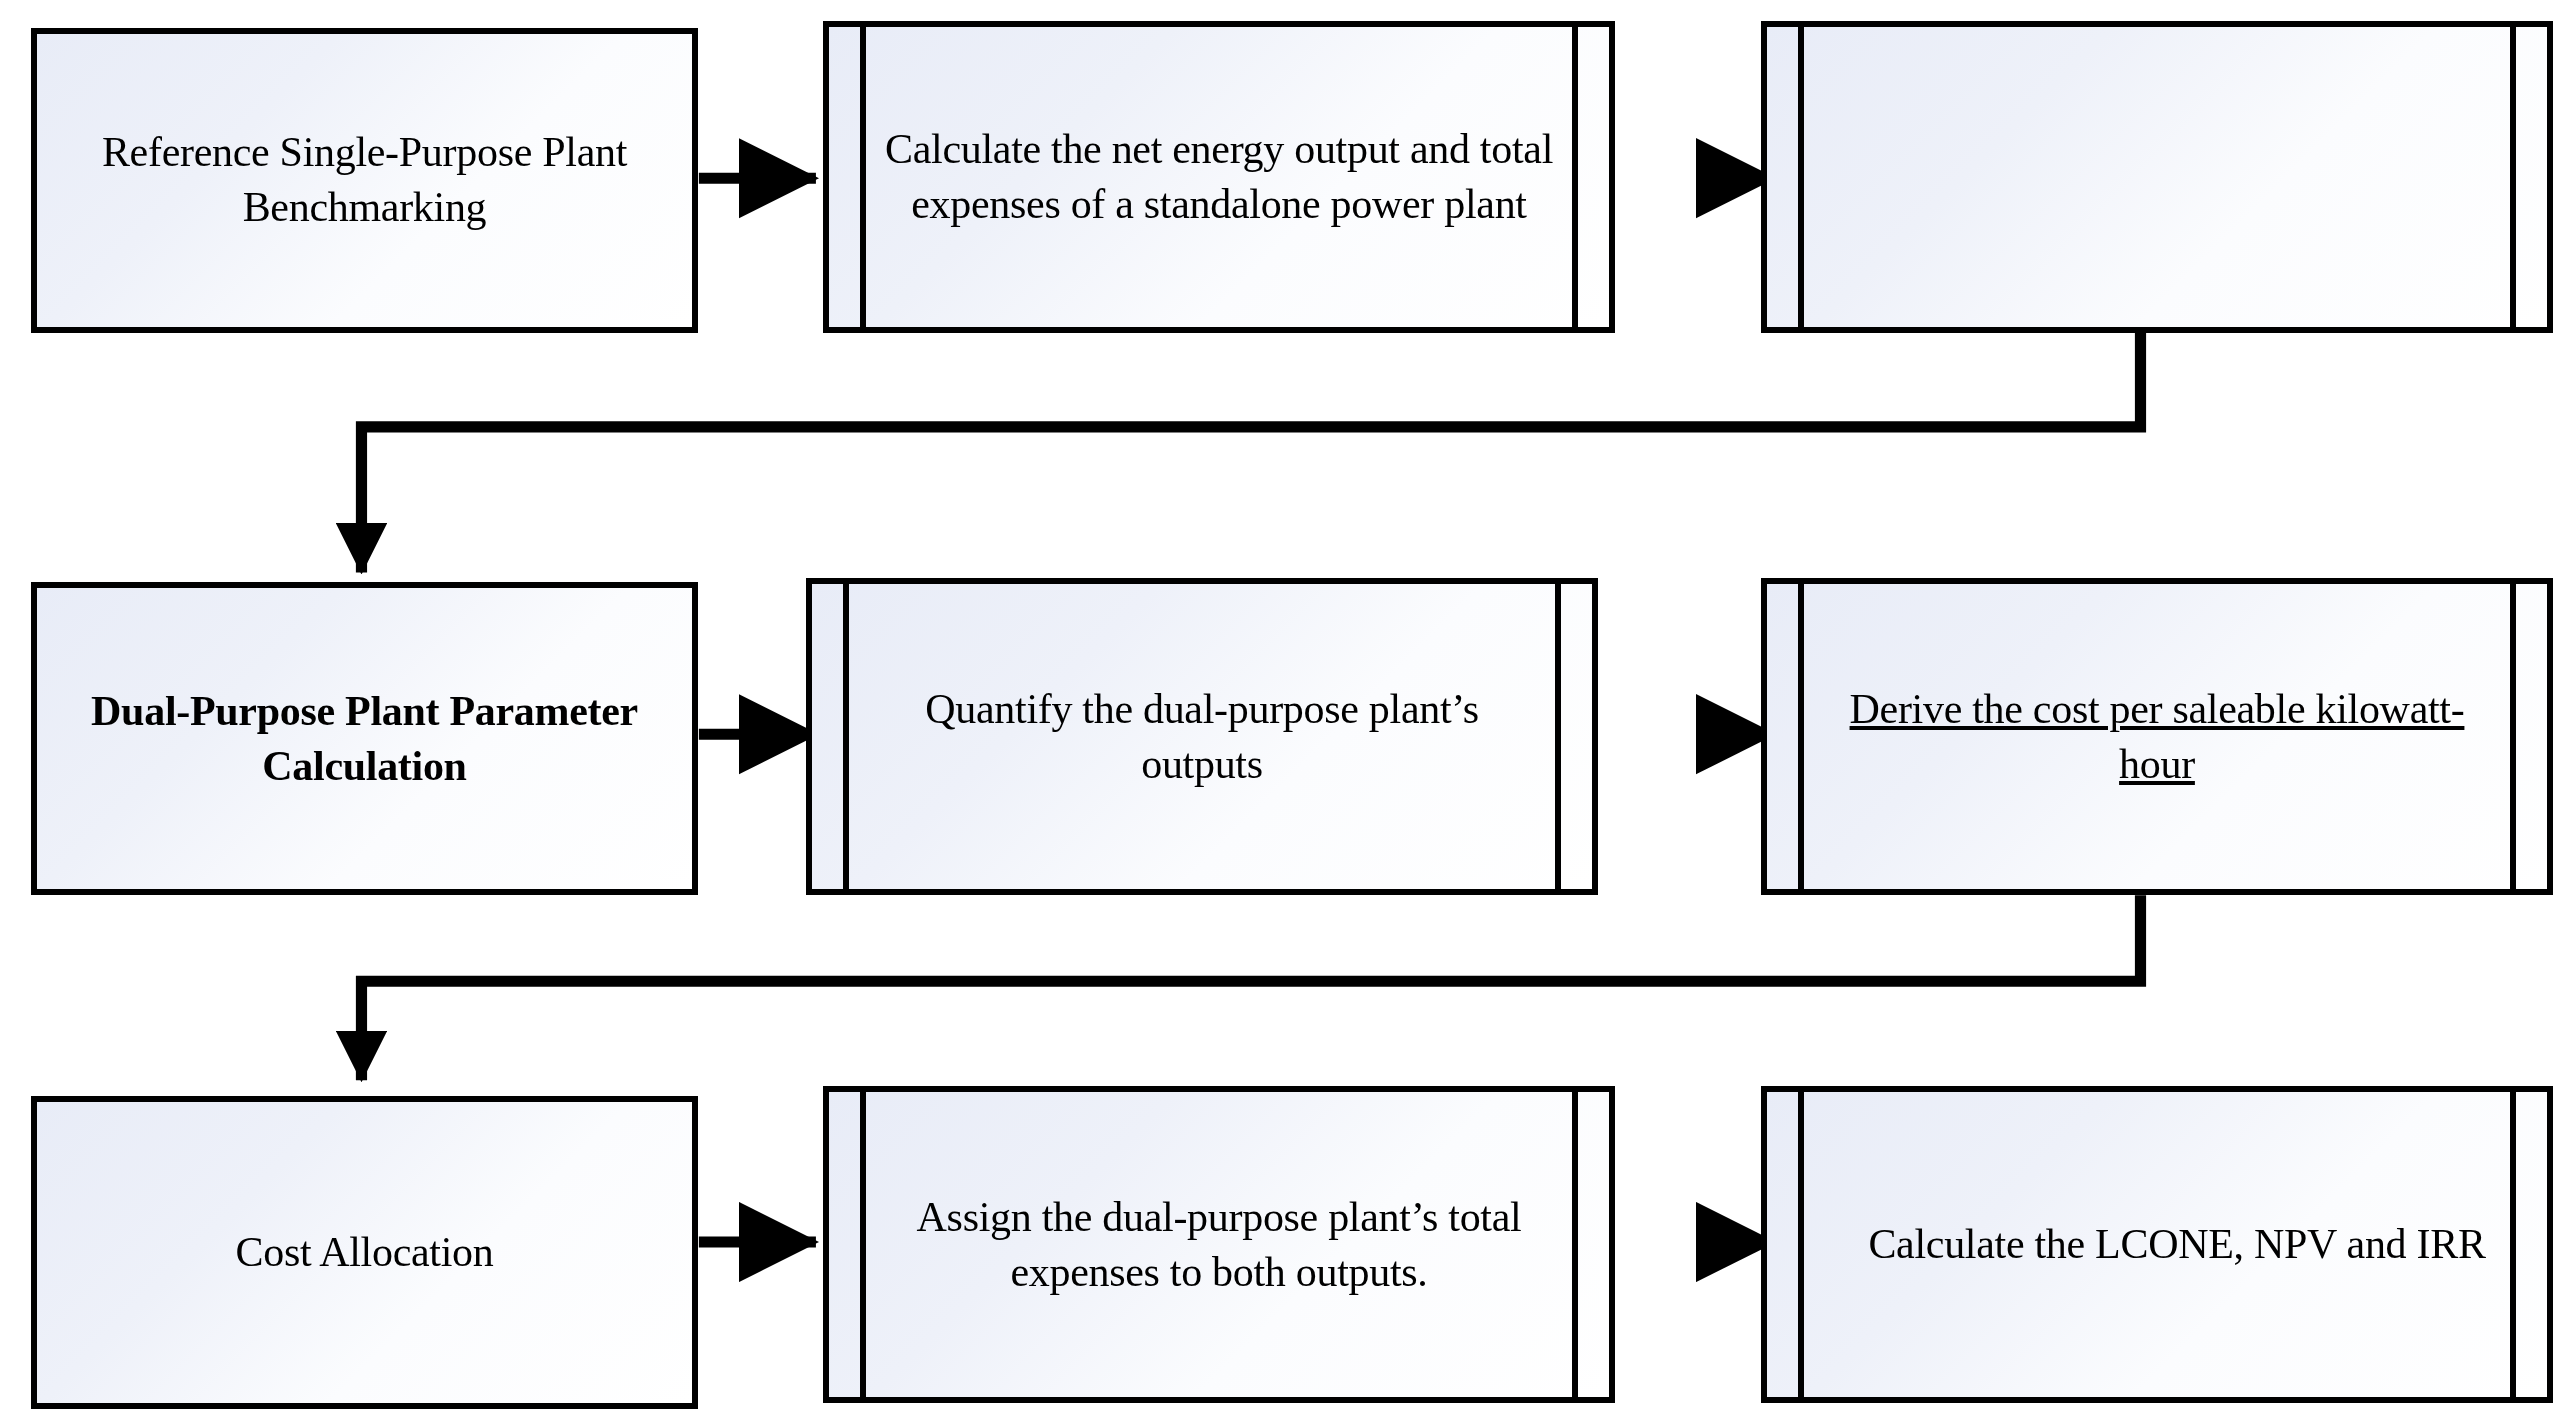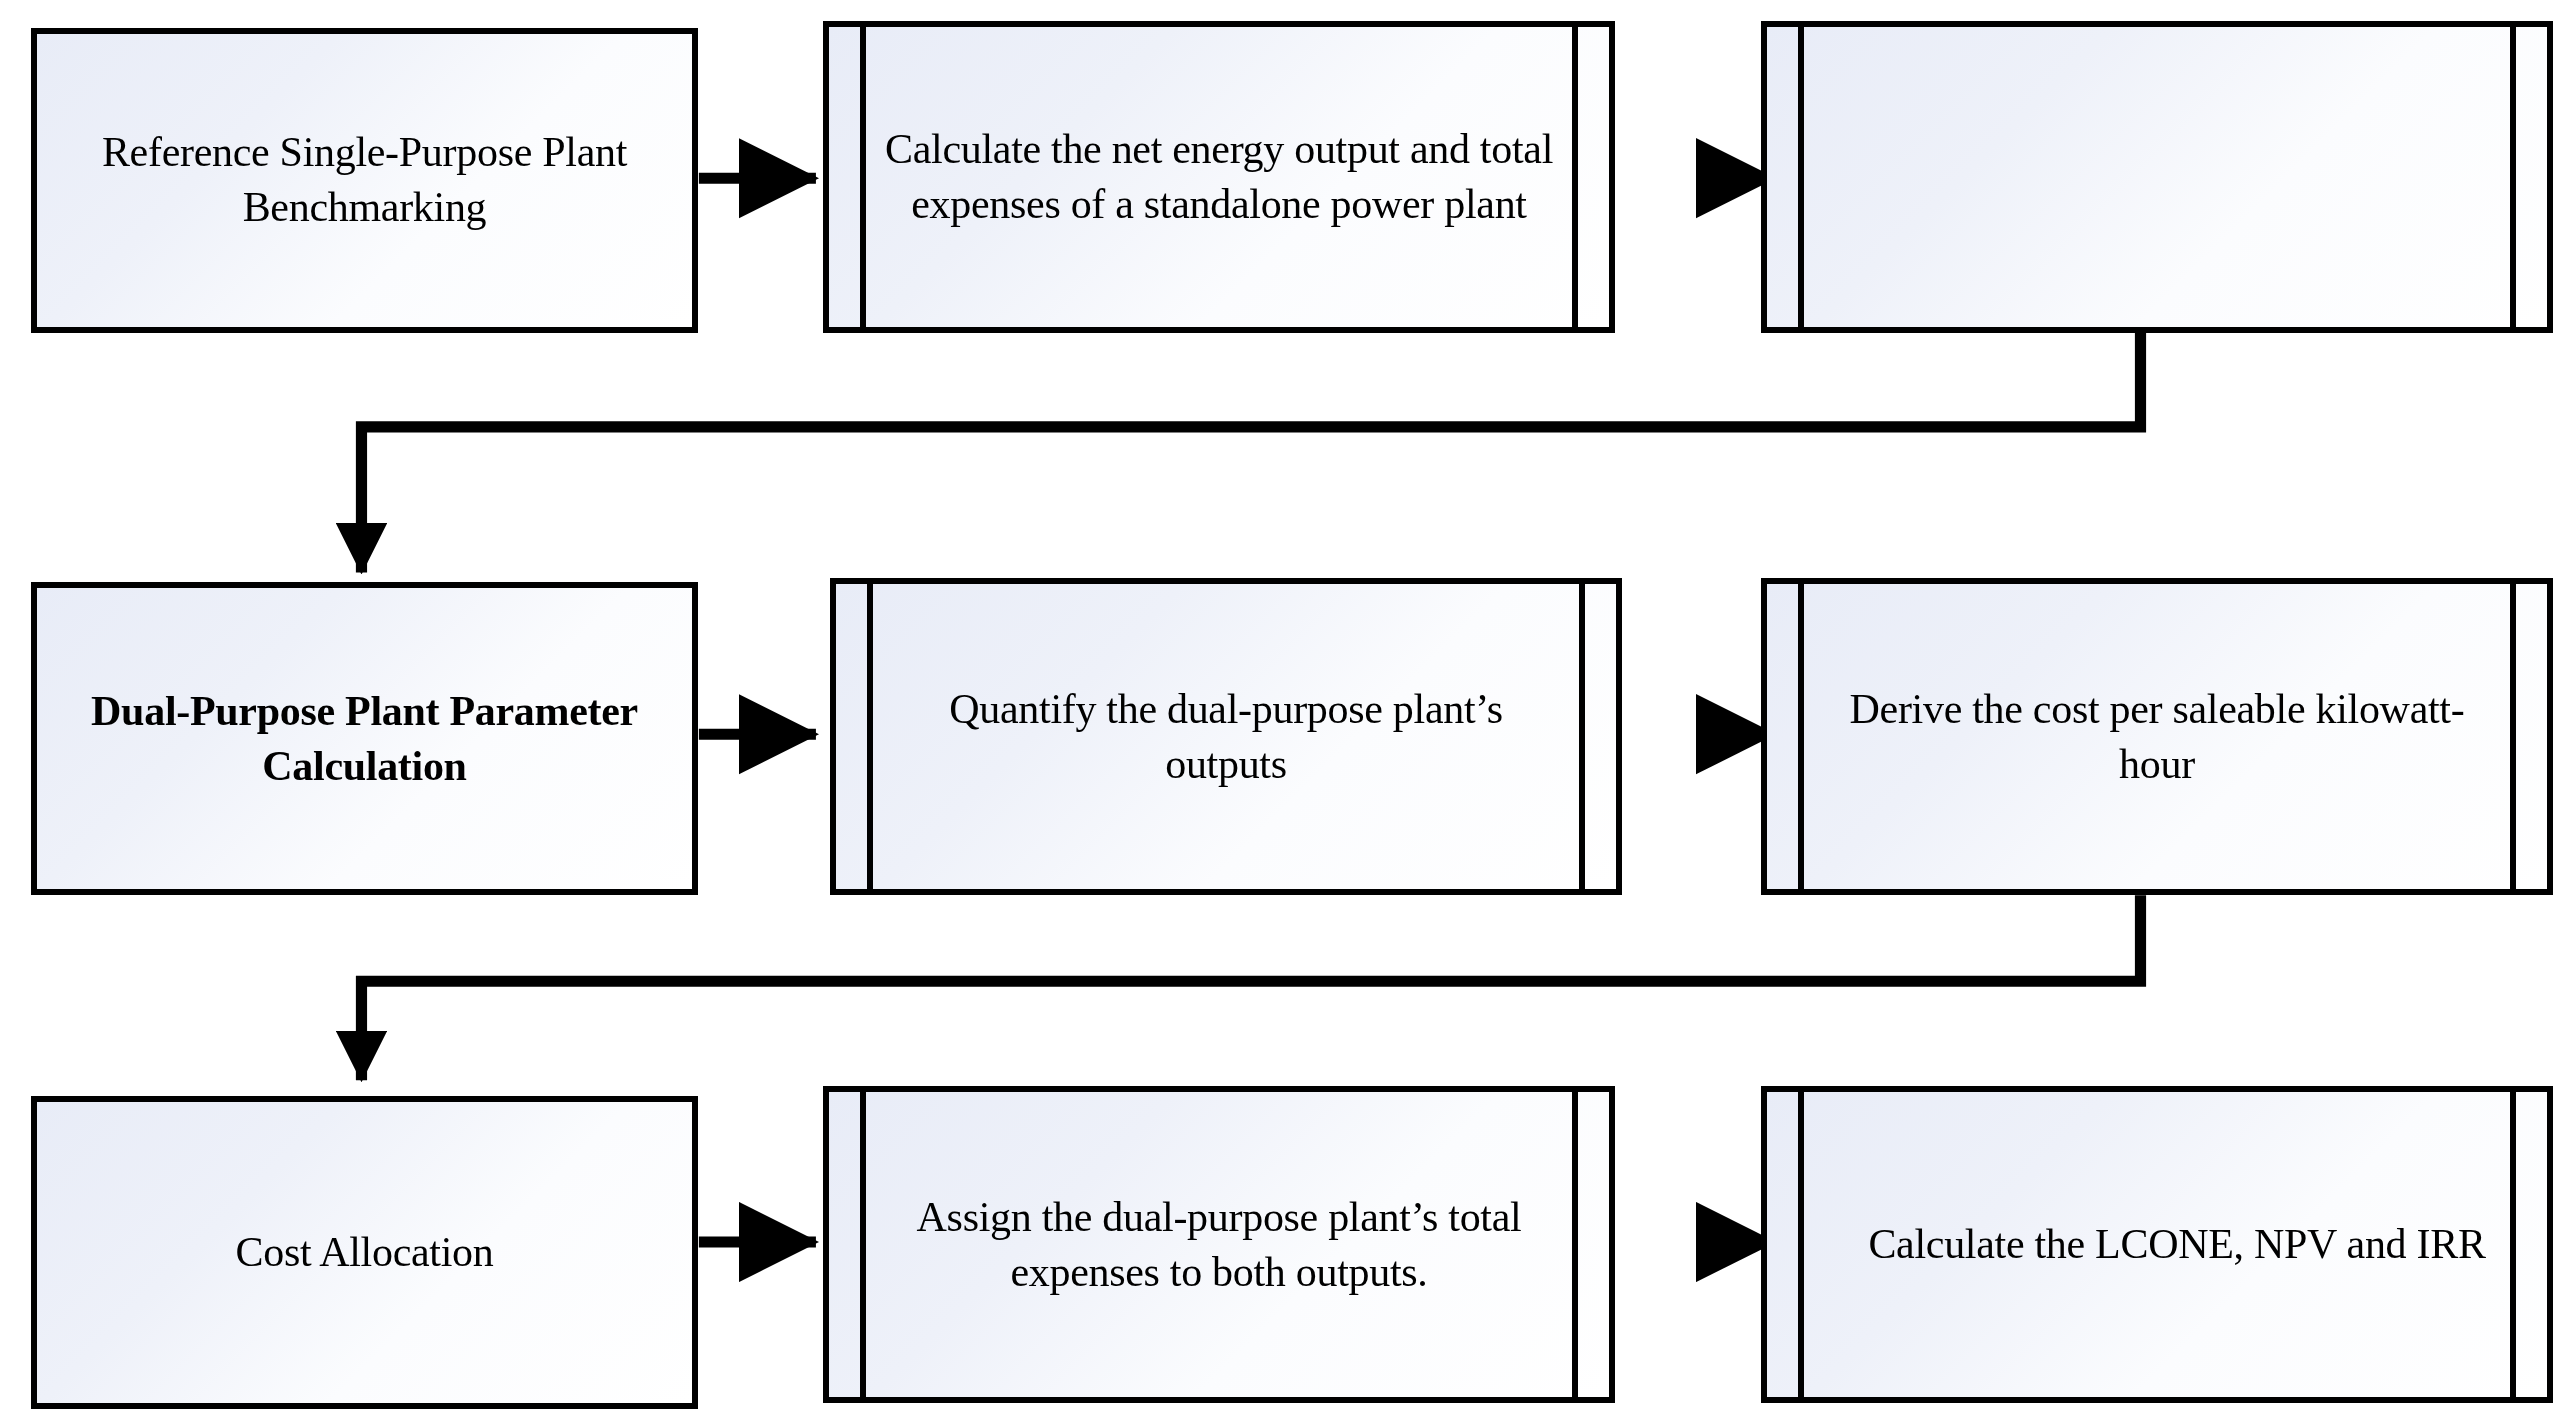--- a/index.html
+++ b/index.html
@@ -93,27 +93,27 @@
 
   <div class="node process" style="left:1761px;top:20.7px;width:792px;height:312px;">
     <span class="rule left"></span>
     <span class="rule right"></span>
   </div>
 
   <div class="node rect" style="left:31px;top:582px;width:667px;height:313px;font-weight:bold;">
     <span class="txt">Dual-Purpose Plant Parameter Calculation</span>
   </div>
 
-  <div class="node process" style="left:830px;top:578px;width:792px;height:317px;">
+  <div class="node process" style="left:806px;top:578px;width:792px;height:317px;">
     <span class="rule left"></span>
     <span class="rule right"></span>
     <span class="txt">Quantify the dual-purpose plant’s outputs</span>
   </div>
 
-  <div class="node process" style="left:1761px;top:578px;width:792px;height:317px;">
+  <div class="node process" style="left:1761px;top:578px;width:792px;height:317px;text-decoration:underline;">
     <span class="rule left"></span>
     <span class="rule right"></span>
     <span class="txt">Derive the cost per saleable kilowatt-hour</span>
   </div>
 
   <div class="node rect" style="left:31px;top:1096px;width:667px;height:313px;">
     <span class="txt">Cost Allocation</span>
   </div>
 
   <div class="node process" style="left:823px;top:1086px;width:792px;height:317px;">

